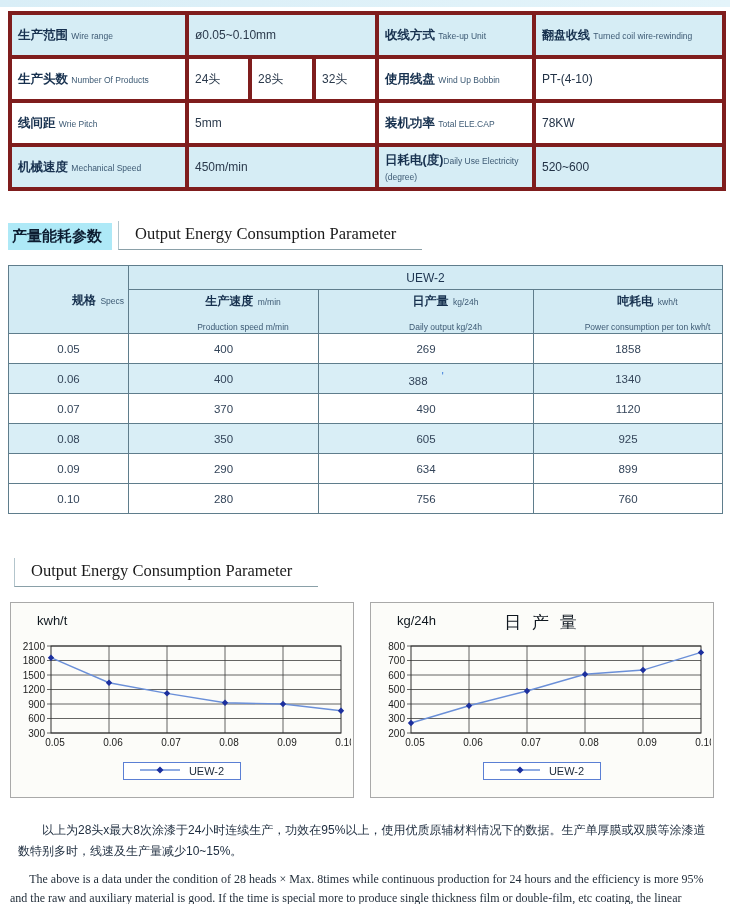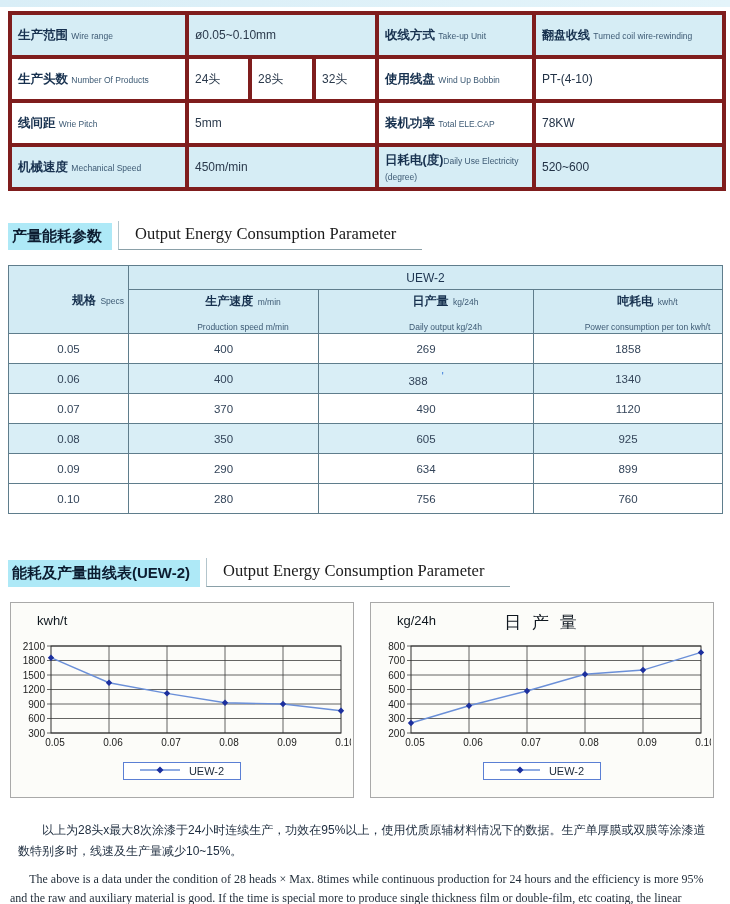--- a/index.html
+++ b/index.html
@@ -241,21 +241,20 @@
   <tr>
     <td class="data">0.10</td>
     <td class="data">280</td>
     <td class="data">756</td>
     <td class="data">760</td>
   </tr>
 </tbody>
   </table>
 
 <div class="section-head sh2">
-  <span class="section-chip">能耗及产量曲线表(UEW-2)</span>
   <span class="section-eng">Output Energy Consumption Parameter</span>
 </div>
 
 <div class="charts-row">
   <div class="chart-box">
     <div class="chart-title-row">
       <span class="chart-unit">kwh/t</span>
     </div>
     <div class="chart-svg-wrap"><svg width="338" height="114" xmlns="http://www.w3.org/2000/svg">
           <line x1="38" y1="5" x2="328" y2="5" stroke="#3c3c3c" stroke-width="0.8"></line>

